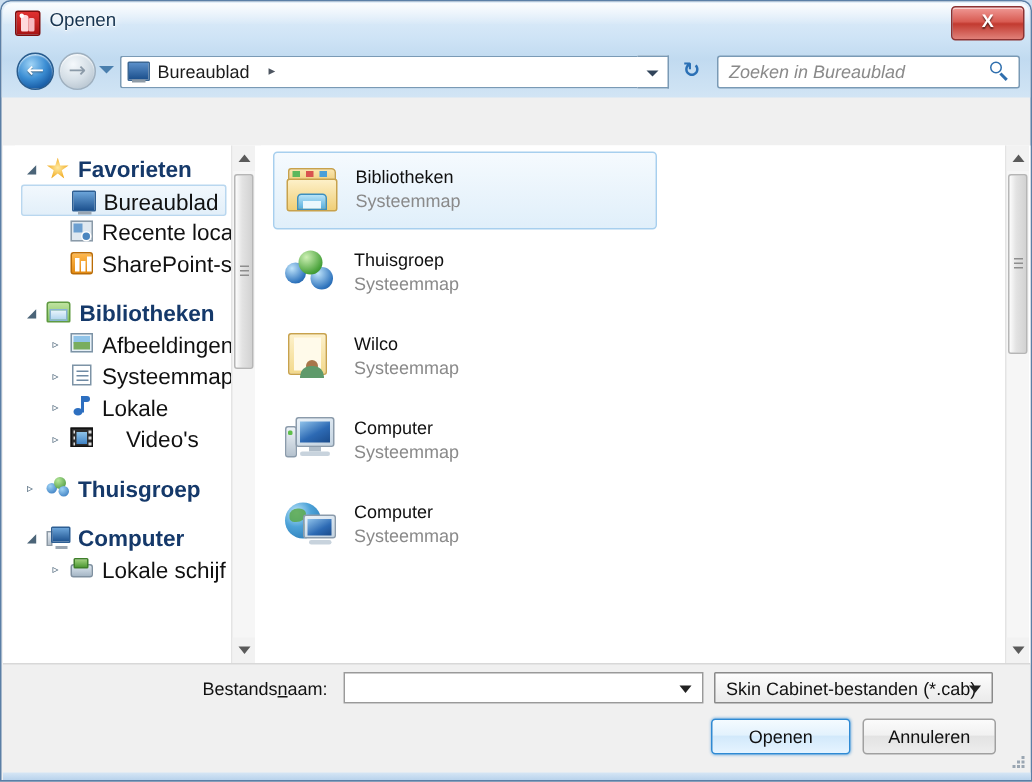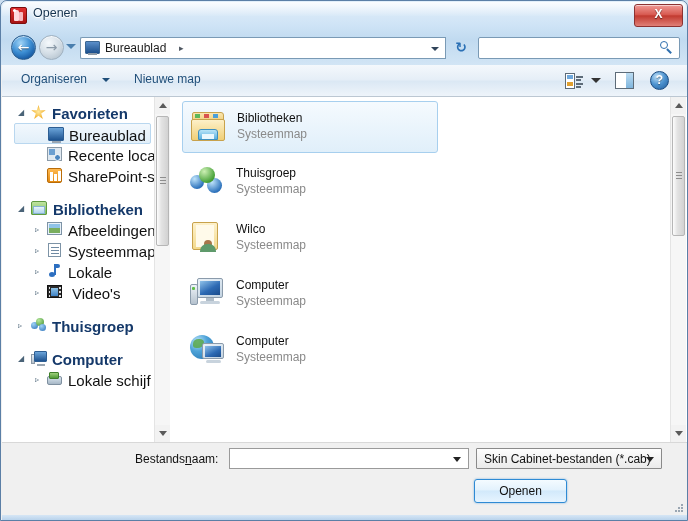--- a/index.html
+++ b/index.html
@@ -488,49 +488,28 @@
       <div class="addr-text">Bureaublad</div>
       <div class="addr-sep">▸</div>
     </div>
     <div class="addr-drop">
       <div class="caret"></div>
     </div>
     <div class="refresh-btn">
       <div class="rg">↻</div>
     </div>
     <div class="searchbox">
+      <div class="ph">Zoeken in Bureaublad</div>
       <div class="mag">
           <div class="c"></div>
           <div class="h"></div>
         </div>
     </div>
   </div>
 
-  <div class="cmdbar">
-    <div class="cmd-item" style="left:19px;">Organiseren</div>
-    <div class="cmd-caret" style="left:100px;"></div>
-    <div class="cmd-item" style="left:132px;">Nieuwe map</div>
-
-    <div class="view-icon">
-      <div class="pane"></div>
-        <div class="sq1"></div>
-        <div class="sq2"></div>
-      <div class="l1"></div>
-        <div class="l2"></div>
-        <div class="l3"></div>
-        <div class="l4"></div>
-    </div>
-    <div class="view-caret"></div>
-    <div class="preview-icon">
-        <div class="fill"></div>
-      </div>
-    <div class="help-icon">
-      <div class="q">?</div>
-    </div>
-  </div>
 
   <div class="body-area">
 
     <div class="navpane">
       <div class="navpane-inner">
 
         <div class="tree-row" style="margin-top:5px;">
           <div class="tw" style="left:8px;">◢</div>
           <div class="tree-icon" style="left:21px;">
               <div class="ic-star"></div>
@@ -613,21 +592,21 @@
             <div class="ic-video">
                 <div class="scr"></div>
               <div class="p" style="left:0.5px;top:1px;"></div>
                 <div class="p" style="left:0.5px;top:5px;"></div>
                 <div class="p" style="left:0.5px;top:9px;"></div>
               <div class="p" style="right:0.5px;top:1px;"></div>
                 <div class="p" style="right:0.5px;top:5px;"></div>
                 <div class="p" style="right:0.5px;top:9px;"></div>
             </div>
           </div>
-          <div class="tree-label" style="left:62px;">Video's</div>
+          <div class="tree-label" style="left:74px;">Video's</div>
         </div>
 
         <div class="group-gap"></div>
 
         <div class="tree-row">
           <div class="tw" style="left:8px;">▹</div>
           <div class="tree-icon" style="left:21px;">
               <div class="ic-home">
                 <div class="c1"></div>
                 <div class="c2"></div>
@@ -779,20 +758,21 @@
     <div class="fn-label"><span>Bestands</span><u>n</u><span>aam:</span></div>
     <div class="fn-combo">
       <div class="caret"></div>
     </div>
     <div class="ft-combo">
       <div class="val">Skin Cabinet-bestanden (*.cab)</div>
       <div class="caret"></div>
     </div>
 
     <div class="btn default" style="left:472px;width:93px;">Openen</div>
+    <div class="btn" style="left:573px;width:89px;">Annuleren</div>
 
     <div class="resizer">
       <i style="left:7px;top:7px;"></i>
         <i style="left:4px;top:7px;"></i>
         <i style="left:7px;top:4px;"></i>
       <i style="left:1px;top:7px;"></i>
         <i style="left:4px;top:4px;"></i>
         <i style="left:7px;top:1px;"></i>
     </div>
   </div>

